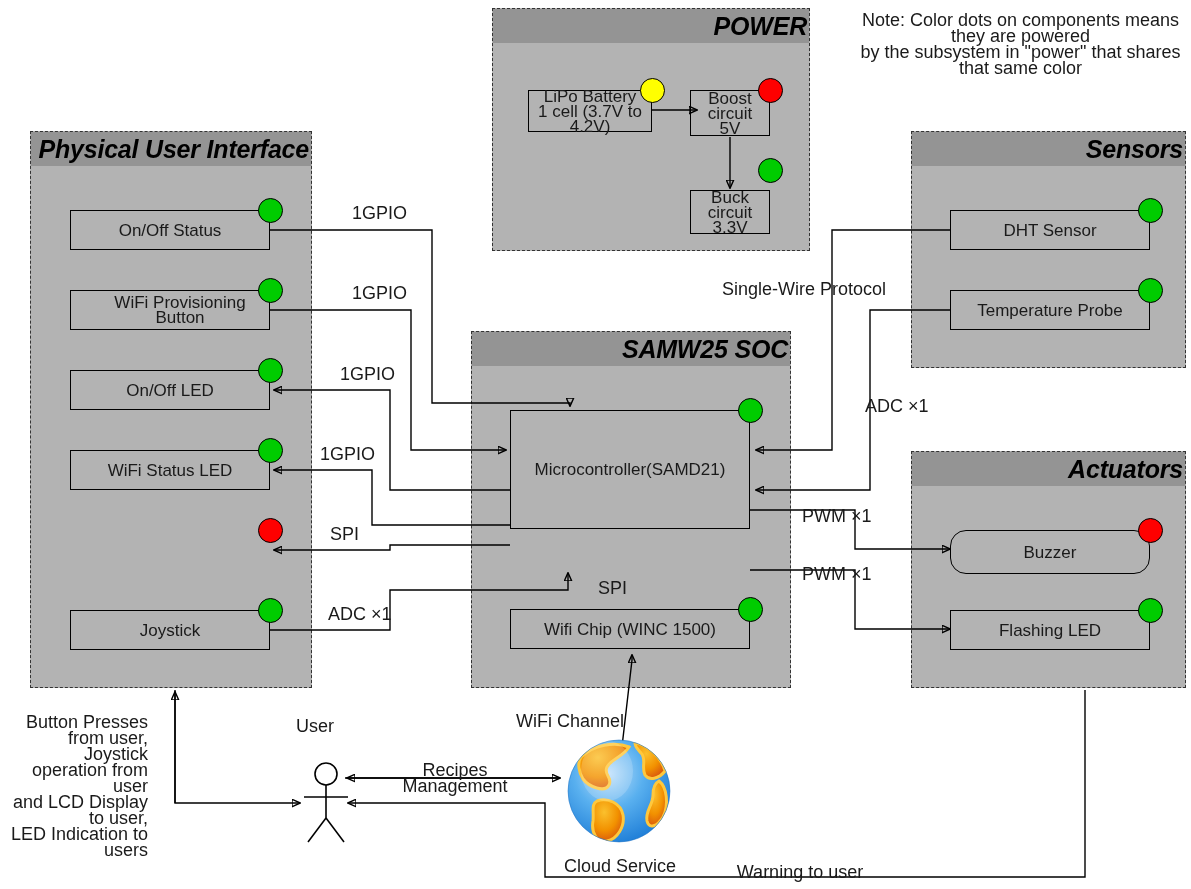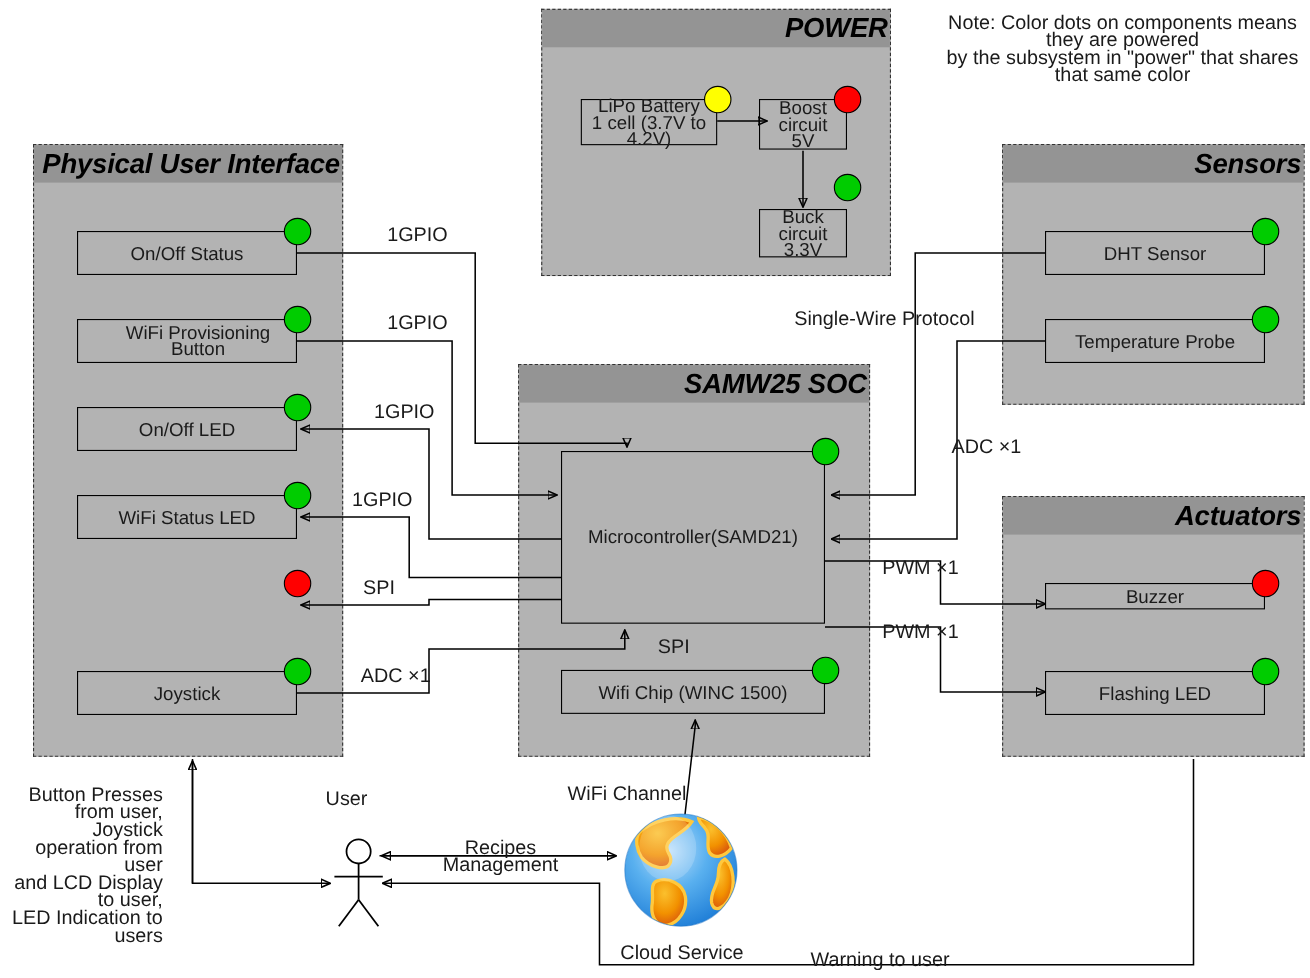--- a/index.html
+++ b/index.html
@@ -181,21 +181,21 @@
   <div class="dot red" style="left:258px; top:518px;"></div>
 
   <div class="box" style="left:70px; top:610px; width:200px; height:40px;">Joystick</div>
   <div class="dot green" style="left:258px; top:598px;"></div>
 
   <div class="group" style="left:471px; top:331px; width:320px; height:357px;">
     <div class="group-header"></div>
     <div class="group-title">SAMW25 SOC</div>
   </div>
 
-  <div class="box" style="left:510px; top:410px; width:240px; height:157px;">Microcontroller(SAMD21)</div>
+  <div class="box" style="left:510px; top:410px; width:240px; height:119px;">Microcontroller(SAMD21)</div>
   <div class="dot green" style="left:738px; top:398px;"></div>
 
   <div class="box" style="left:510px; top:609px; width:240px; height:40px;">Wifi Chip (WINC 1500)</div>
   <div class="dot green" style="left:738px; top:597px;"></div>
 
   <div class="lbl" style="left:598px; top:580px;">SPI</div>
 
   <div class="group" style="left:911px; top:131px; width:275px; height:237px;">
     <div class="group-header"></div>
     <div class="group-title">Sensors</div>
@@ -205,21 +205,21 @@
   <div class="dot green" style="left:1138px; top:198px;"></div>
 
   <div class="box" style="left:950px; top:290px; width:200px; height:40px;">Temperature Probe</div>
   <div class="dot green" style="left:1138px; top:278px;"></div>
 
   <div class="group" style="left:911px; top:451px; width:275px; height:237px;">
     <div class="group-header"></div>
     <div class="group-title">Actuators</div>
   </div>
 
-  <div class="box" style="left:950px; top:530px; width:200px; height:24px;">Buzzer</div>
+  <div class="box" style="left:950px; top:530px; width:200px; height:44px;border-radius:16px;">Buzzer</div>
   <div class="dot red" style="left:1138px; top:518px;"></div>
 
   <div class="box" style="left:950px; top:610px; width:200px; height:40px;">Flashing LED</div>
   <div class="dot green" style="left:1138px; top:598px;"></div>
 
   <div class="lbl" style="left:352px; top:205px;">1GPIO</div>
   <div class="lbl" style="left:352px; top:285px;">1GPIO</div>
   <div class="lbl" style="left:340px; top:366px;">1GPIO</div>
   <div class="lbl" style="left:320px; top:446px;">1GPIO</div>
   <div class="lbl" style="left:330px; top:526px;">SPI</div>

